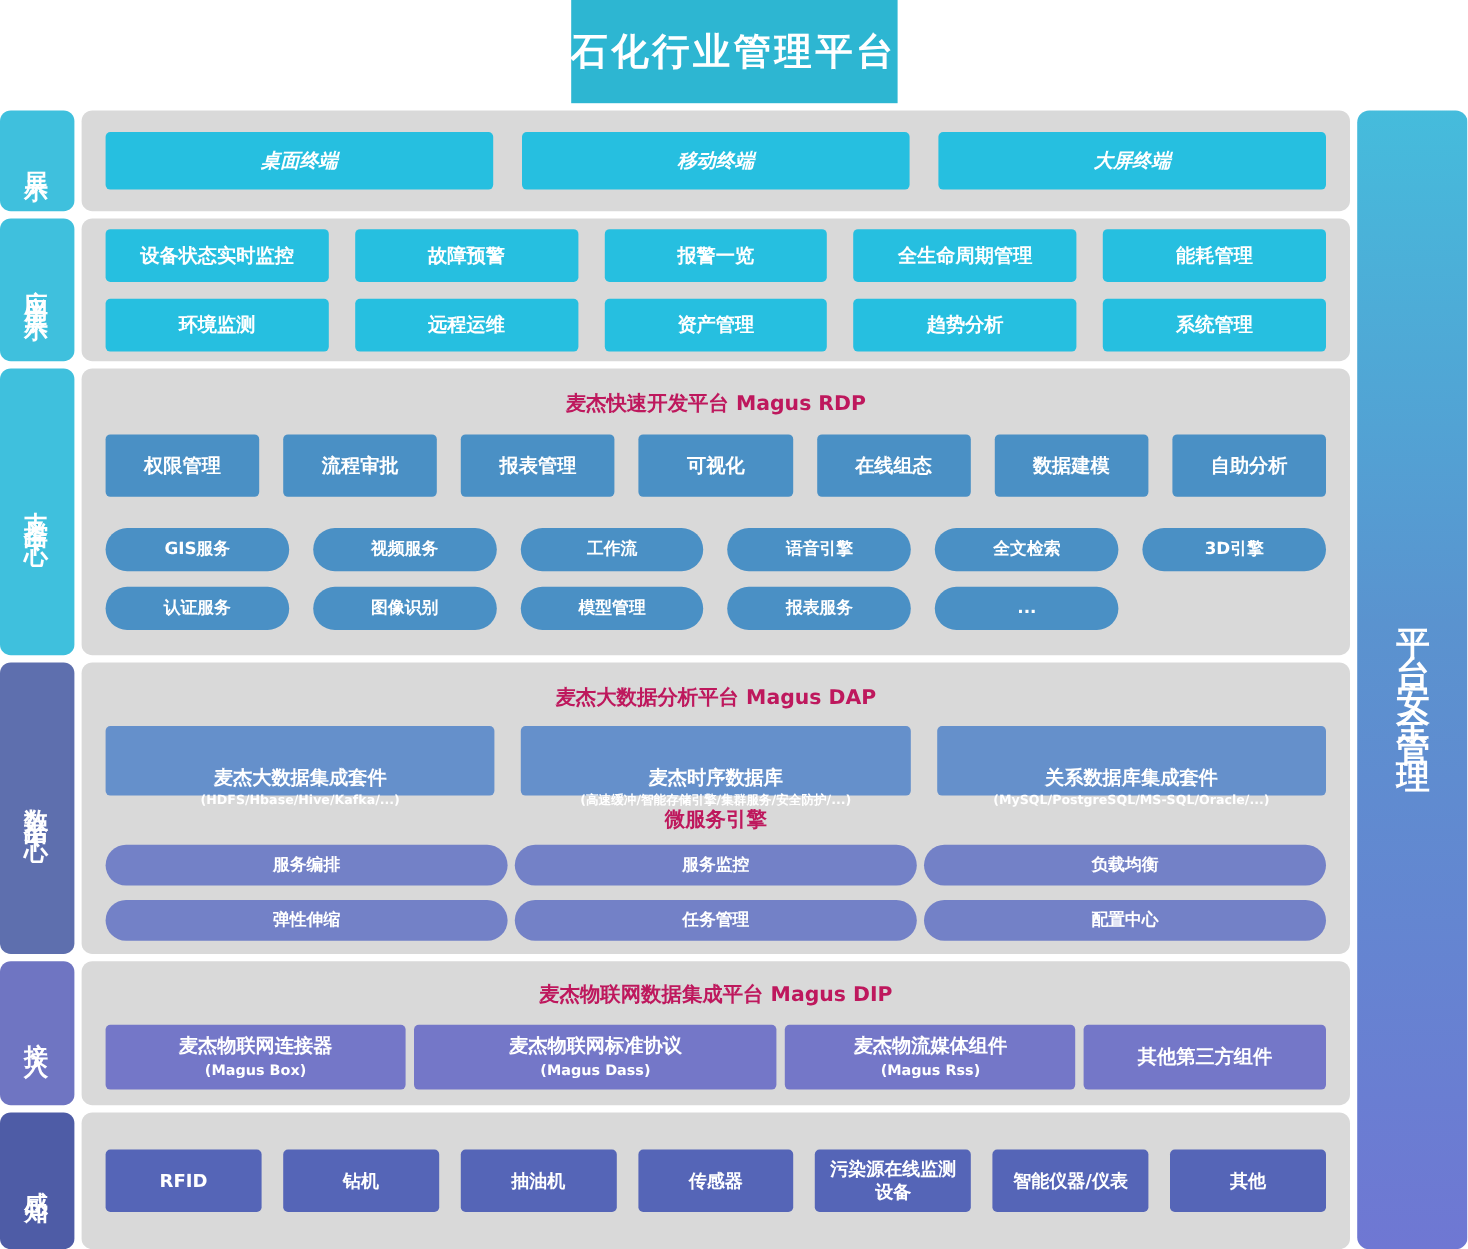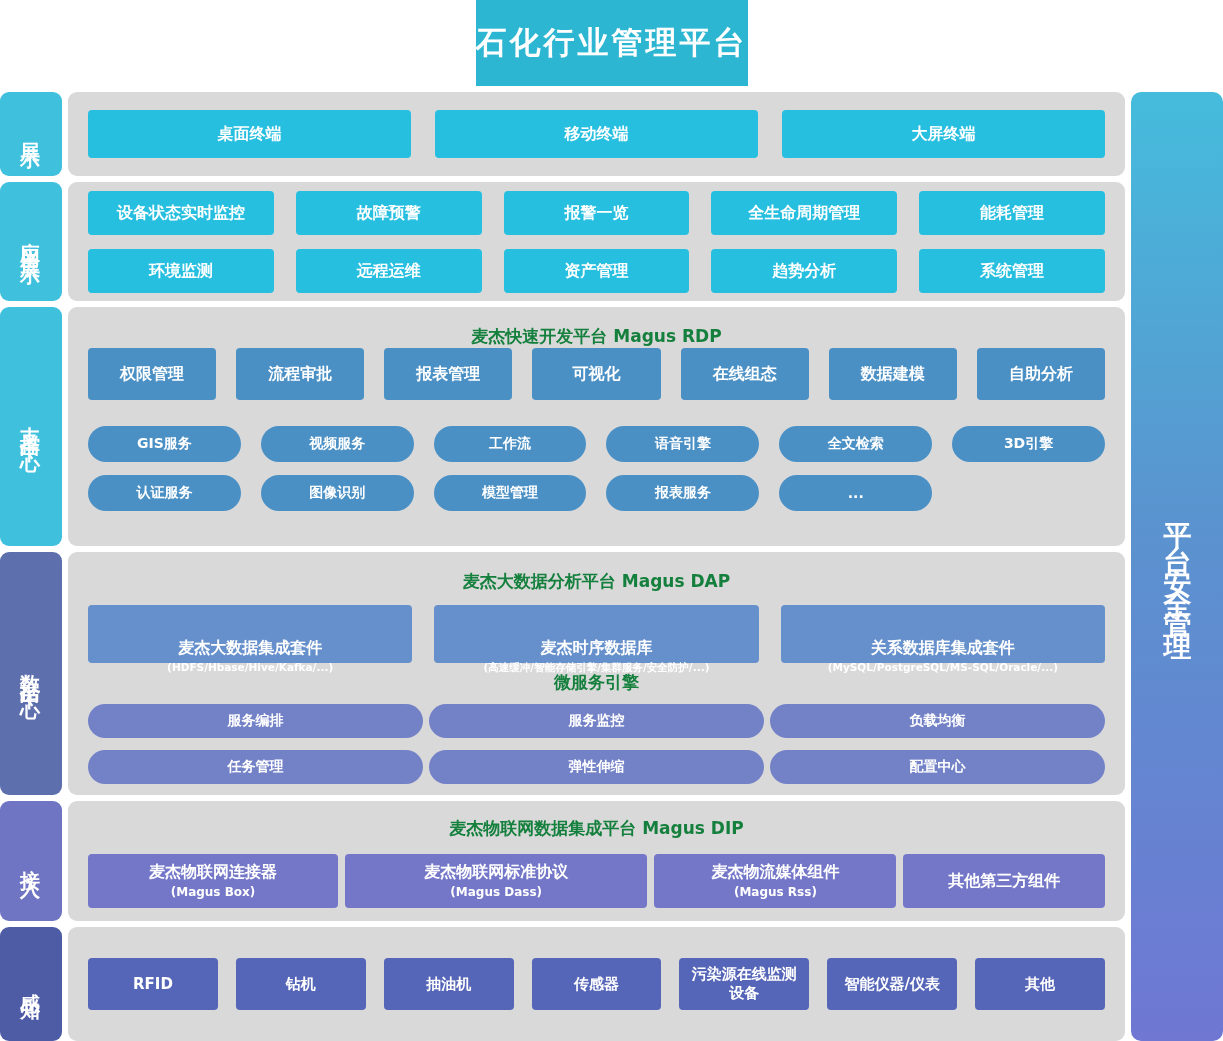--- a/index.html
+++ b/index.html
@@ -32,38 +32,38 @@
   .btn.cyan     { background:#26bfe0; font-size:16px; }
   .btn.steel    { background:#4a90c5; font-size:16px; }
   .btn.datablue { background:#6590cb; }
   .btn.purple   { background:#7477c8; }
   .btn.indigo   { background:#5565b7; font-size:15px; }
 
   .pill { display:flex; align-items:center; justify-content:center; color:#ffffff; font-weight:bold; font-size:14px; border-radius:18px; text-align:center; }
   .pill.steel      { background:#4a90c5; }
   .pill.periwinkle { background:#7381c7; }
 
-  .sec-title { text-align:center; font-size:17px; font-weight:bold; color:#15803d; }
+  .sec-title { text-align:center; font-size:17px; font-weight:bold; color:#be185d; }
 
   
   .layer-display { height:84px; }
   .layer-display .layer-body { justify-content:center; }
-  .display-row { display:flex; gap:24px; height:48px; }
+  .display-row { display:flex; gap:24px; height:48px;font-style:italic; }
   .display-row .btn { flex:1; }
 
   
   .layer-apps { height:119px; }
   .layer-apps .layer-body { justify-content:center; }
   .apps-grid { display:grid; grid-template-columns:repeat(5,1fr); gap:14px 22px; }
   .apps-grid .btn { height:44px; }
 
   
   .layer-support { height:239px; }
   .layer-support .sec-title { margin-top:8px; }
-  .modules-grid { margin-top:0; display:grid; grid-template-columns:repeat(7,1fr); gap:20px; }
+  .modules-grid { margin-top:14px; display:grid; grid-template-columns:repeat(7,1fr); gap:20px; }
   .modules-grid .btn { height:52px; }
   .services-grid { margin-top:26px; display:grid; grid-template-columns:repeat(6,1fr); gap:20px; }
   .services-grid .pill { height:36px; }
   .services-grid.second { margin-top:13px; }
 
   
   .layer-data { height:243px; }
   .layer-data .sec-title { margin-top:8px; }
   .suites-grid { margin-top:12px; display:grid; grid-template-columns:repeat(3,1fr); gap:22px; }
   .suite { height:58px; flex-direction:column; }
@@ -191,22 +191,22 @@
               <div class="suite-sub">(MySQL/PostgreSQL/MS-SQL/Oracle/...)</div>
             </div>
           </div>
           <div class="sec-title ms-title">微服务引擎</div>
           <div class="ms-grid">
             <div class="pill periwinkle">服务编排</div>
             <div class="pill periwinkle">服务监控</div>
             <div class="pill periwinkle">负载均衡</div>
           </div>
           <div class="ms-grid second">
+            <div class="pill periwinkle">弹性伸缩</div>
             <div class="pill periwinkle">任务管理</div>
-            <div class="pill periwinkle">弹性伸缩</div>
             <div class="pill periwinkle">配置中心</div>
           </div>
         </div>
       </section>
 
       <section class="layer layer-access">
         <div class="layer-label lbl-purple">
           <span class="vtext">接入</span>
         </div>
         <div class="layer-body">

